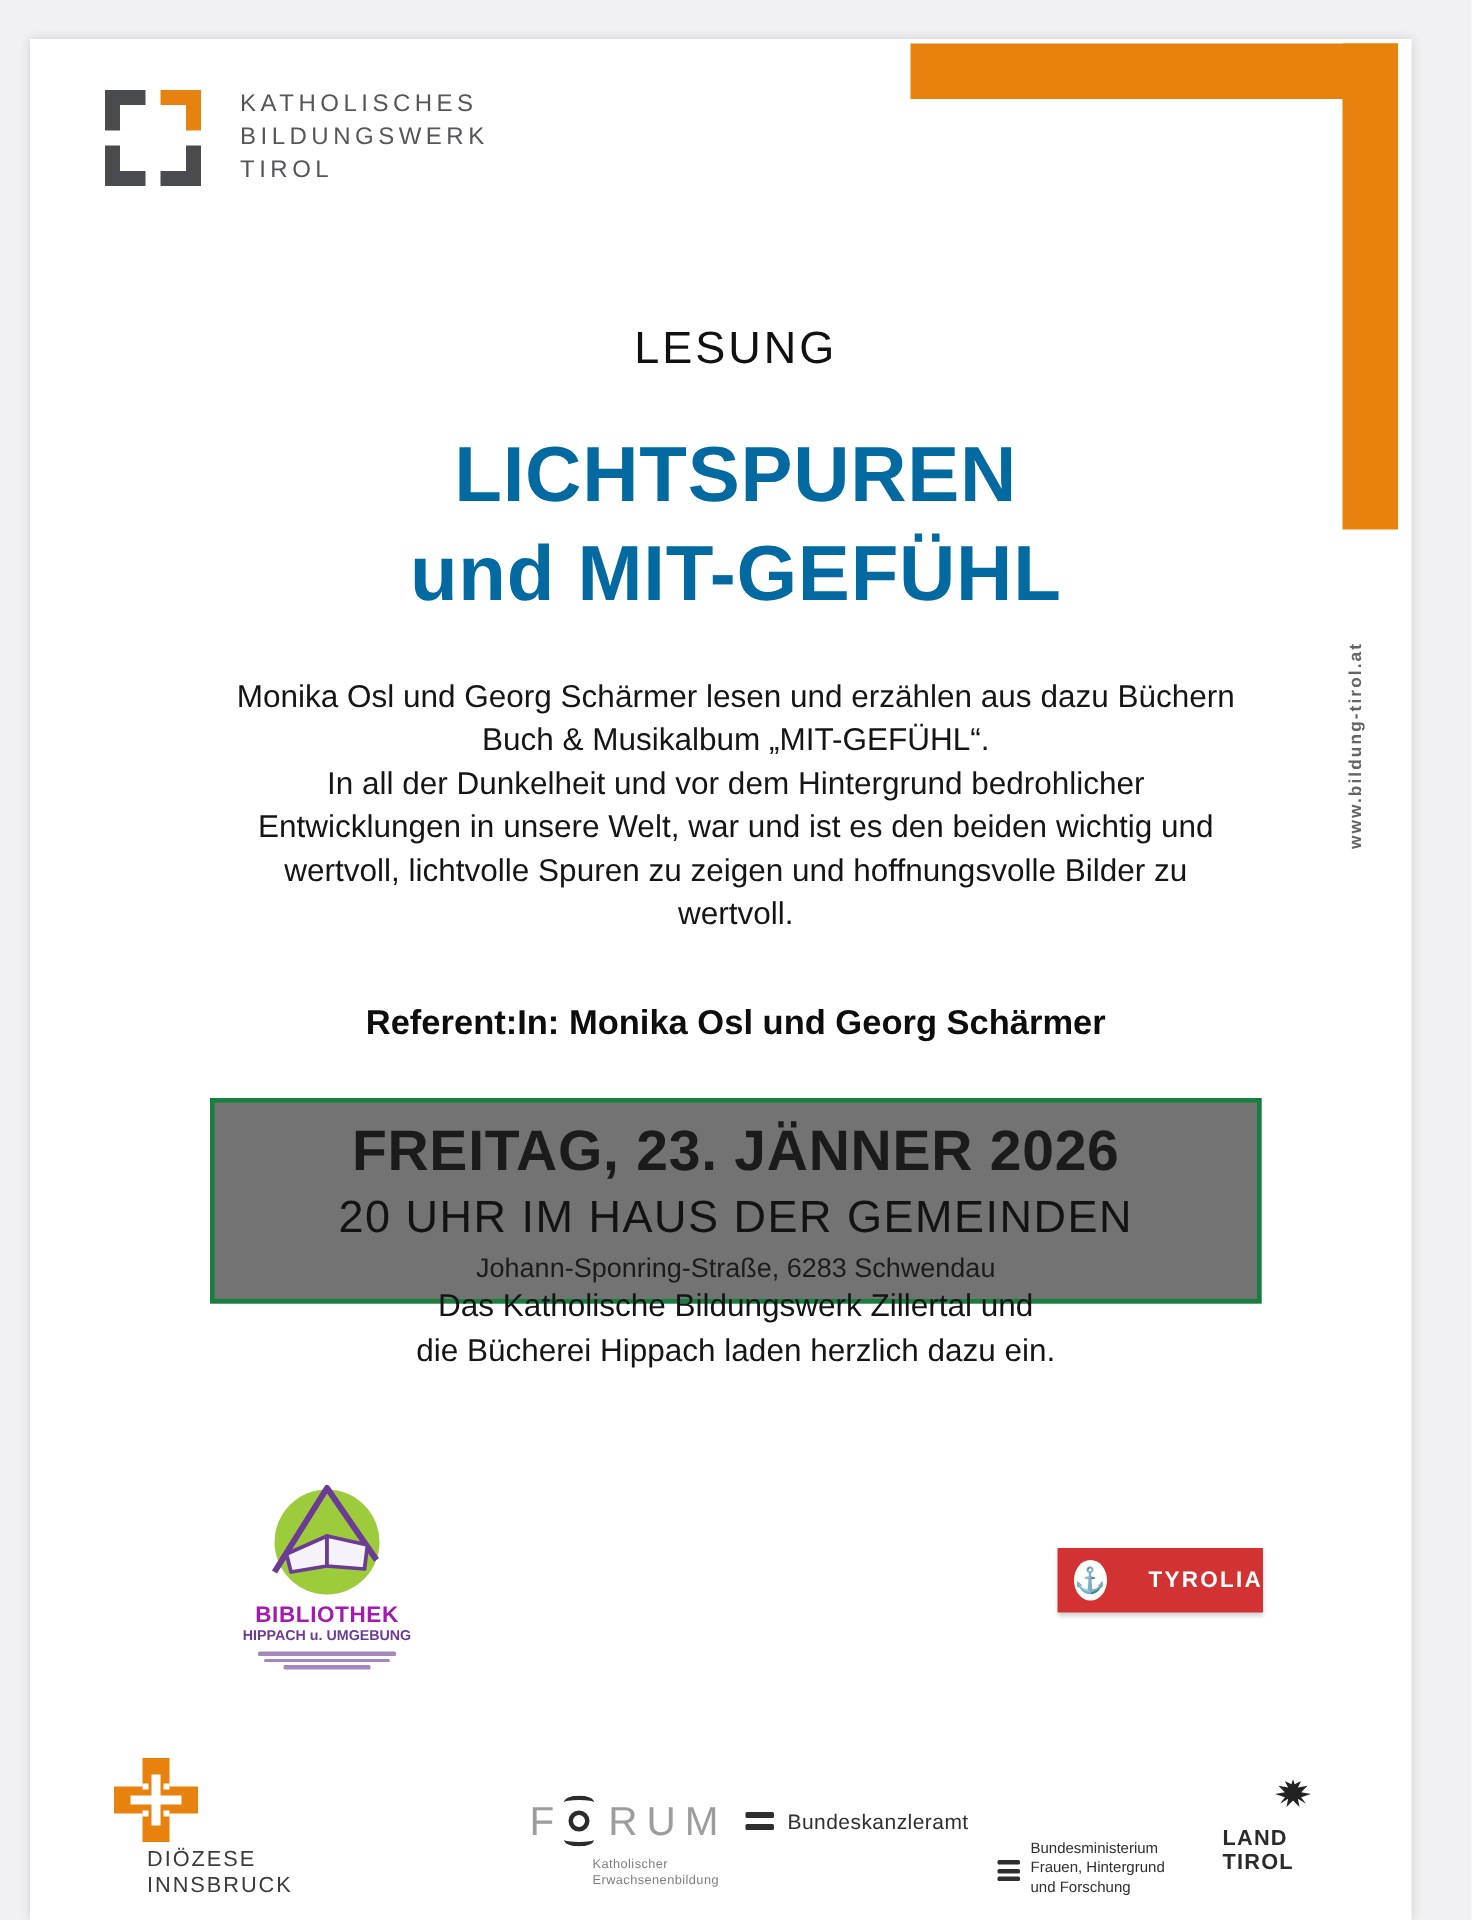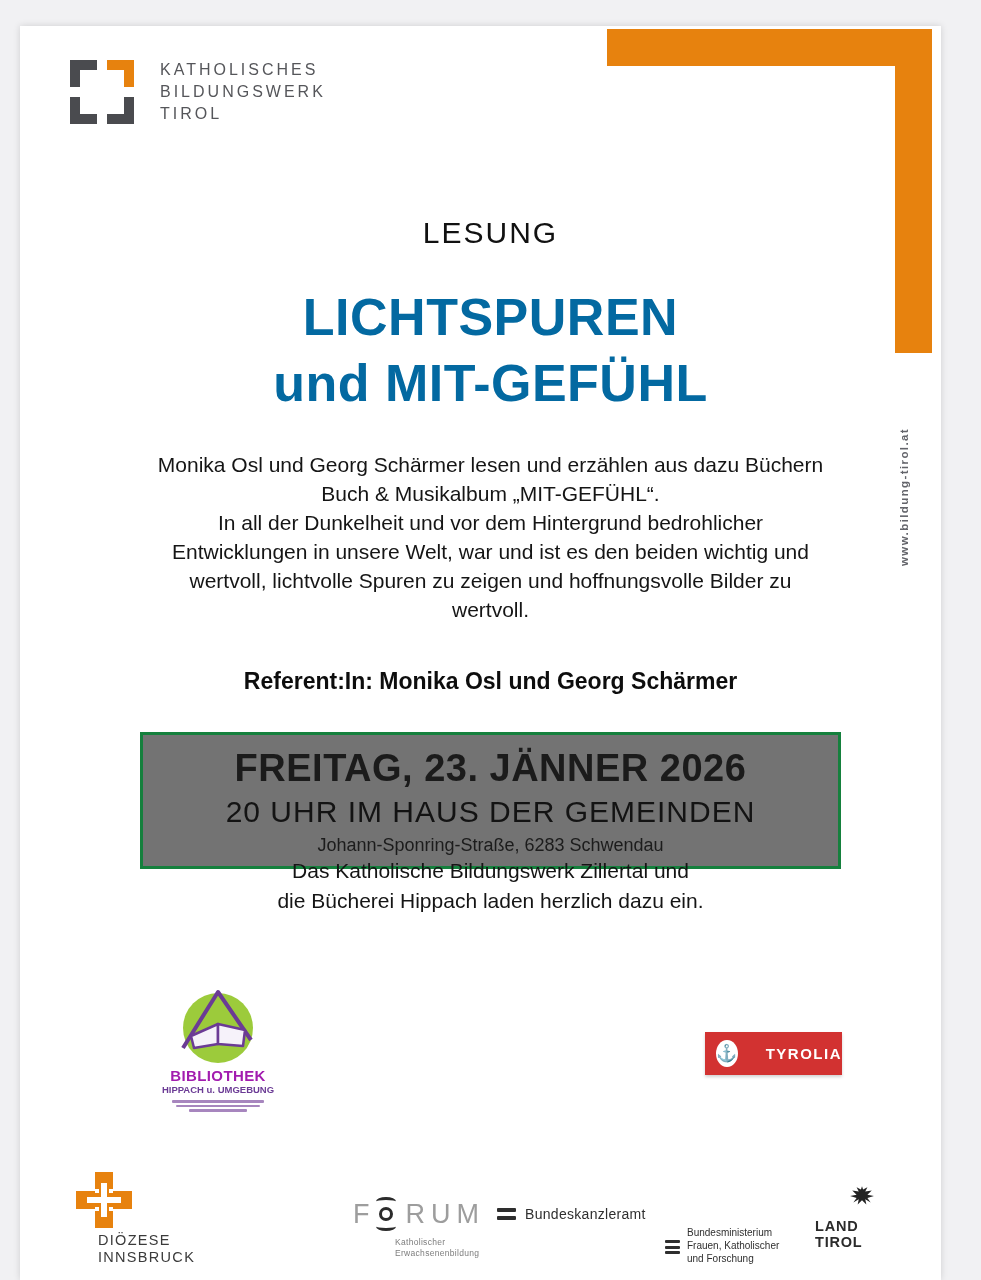--- a/index.html
+++ b/index.html
@@ -225,21 +225,21 @@
     </div>
 
     <div class="bm">
       <div class="flag-bars" style="margin-right:7px;">
         <div class="bar"></div>
         <div class="bar"></div>
         <div class="bar"></div>
       </div>
       <div class="bm-text">
         <div>Bundesministerium</div>
-        <div>Frauen, Katholischer</div>
+        <div>Frauen, Hintergrund</div>
         <div>und Forschung</div>
       </div>
     </div>
 
     <div class="landtirol">
       <svg class="eagle" width="26" height="26" viewBox="0 0 24 24">
         <path fill="#222222" d="M12 2 L13 5 L17 3 L15 7 L21 6 L17 10 L23 11 L17 13 L20 17 L15 14 L16 19 L12 15 L8 19 L9 14 L4 17 L7 13 L1 11 L7 10 L3 6 L9 7 L7 3 L11 5 Z"></path>
       </svg>
       <div class="landtirol-text">
         <div>LAND</div>

